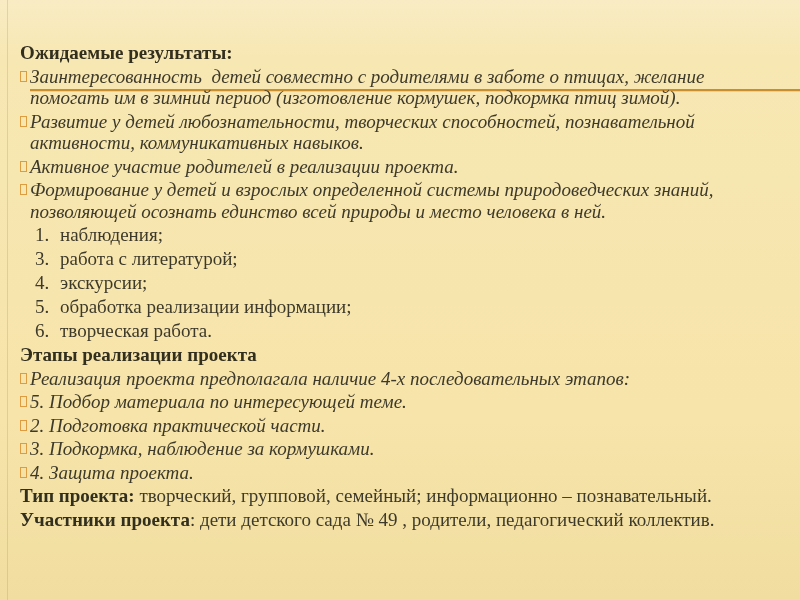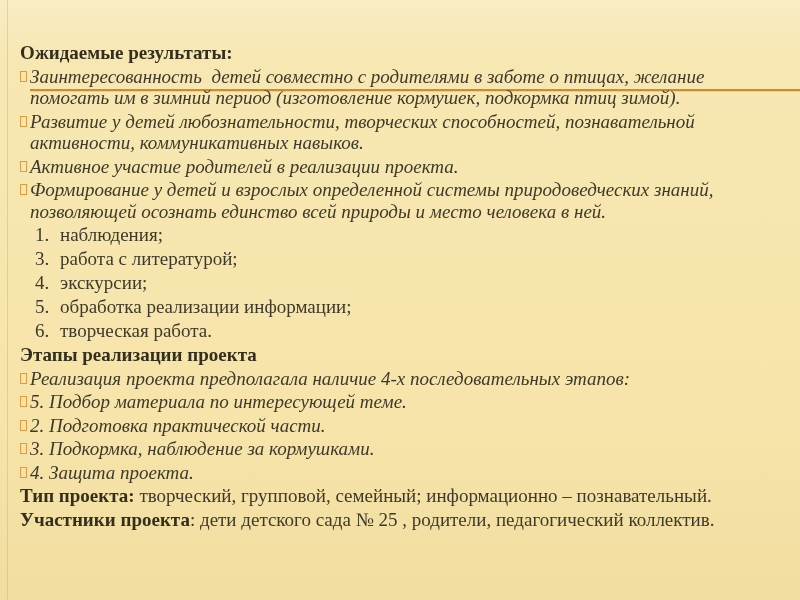--- a/index.html
+++ b/index.html
@@ -107,17 +107,17 @@
     <p class="bullet">
       <span class="sq"></span>
       <span>4. Защита проекта.</span>
     </p>
 
     <p class="labeled">
       <span class="h">Тип проекта:</span><span> творческий, групповой, семейный; информационно – познавательный.</span>
     </p>
 
     <p class="labeled">
-      <span class="h">Участники проекта</span><span>: дети детского сада № 25 , родители, педагогический коллектив.</span>
+      <span class="h">Участники проекта</span><span>: дети детского сада № 49 , родители, педагогический коллектив.</span>
     </p>
 
   </div>
 </div>
 
 </body></html>

